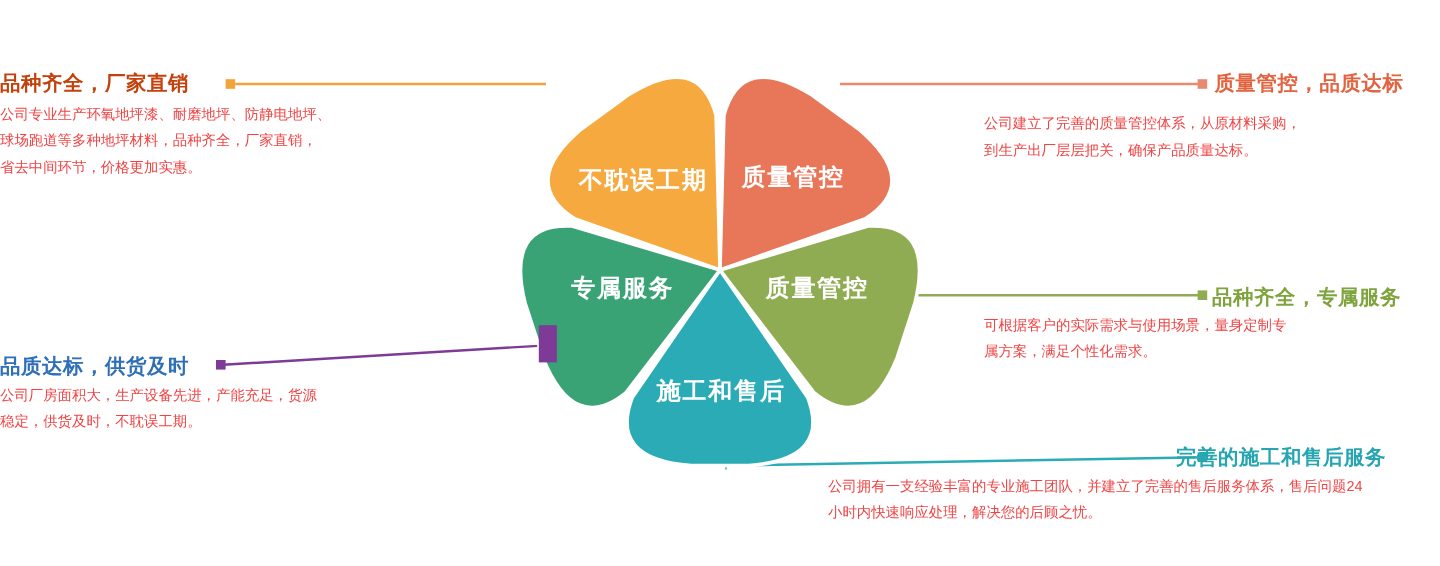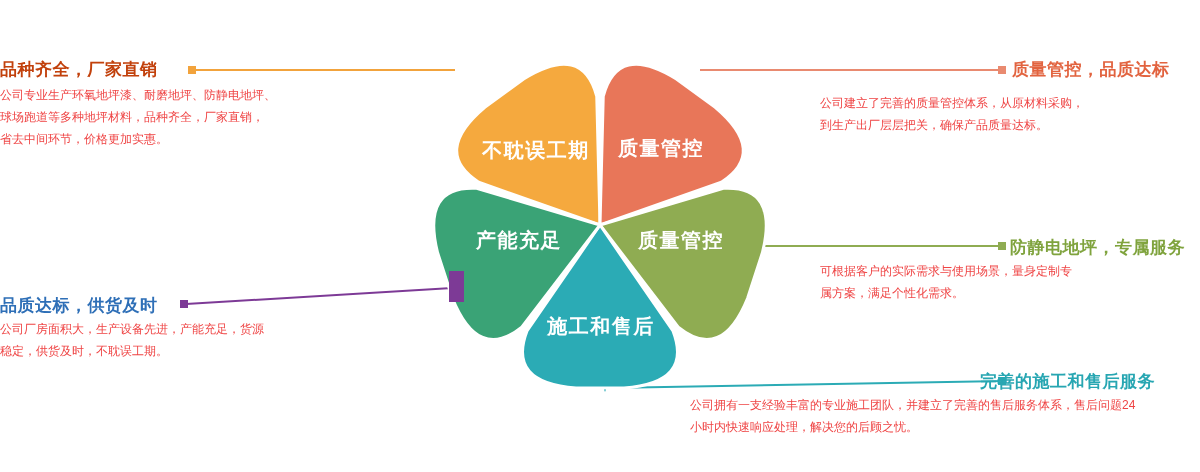--- a/index.html
+++ b/index.html
@@ -65,32 +65,32 @@
     <path d="M 0 0 L -73 -106 Q -93 -158 -24 -163 L 24 -163 Q 93 -158 73 -106 Z" transform="translate(600,225) rotate(-108)" style="fill: rgb(58, 163, 118);"></path>
   </g>
 
   <rect x="449" y="271" width="15" height="31" style="fill: rgb(125, 58, 150);"></rect>
 </svg>
 
 <div class="petal-label" style="left:536px; top:150px">不耽误工期</div>
 <div class="petal-label" style="left:661px; top:148px">质量管控</div>
 <div class="petal-label" style="left:681px; top:240px">质量管控</div>
 <div class="petal-label" style="left:601px; top:326px">施工和售后</div>
-<div class="petal-label" style="left:519px; top:240px">产能充足</div>
+<div class="petal-label" style="left:519px; top:240px">专属服务</div>
 
 <div class="callout-title" style="left: 0px; top: 58px; color: #c2410c;">品种齐全，厂家直销</div>
 <div class="callout-body" style="left:0; top:84px; width:370px">公司专业生产环氧地坪漆、耐磨地坪、防静电地坪、
 球场跑道等多种地坪材料，品种齐全，厂家直销，
 省去中间环节，价格更加实惠。</div>
 
 <div class="callout-title" style="left: 1012px; top: 58px; color: rgb(226, 99, 63); font-family: Liberation Mono, monospace;">质量管控，品质达标</div>
 <div class="callout-body" style="left:820px; top:92px; width:390px">公司建立了完善的质量管控体系，从原材料采购，
 到生产出厂层层把关，确保产品质量达标。</div>
 
-<div class="callout-title" style="left: 1010px; top: 236px; color: rgb(127, 163, 61);">防静电地坪，专属服务</div>
+<div class="callout-title" style="left: 1010px; top: 236px; color: rgb(127, 163, 61);">品种齐全，专属服务</div>
 <div class="callout-body" style="left:820px; top:260px; width:390px">可根据客户的实际需求与使用场景，量身定制专
 属方案，满足个性化需求。</div>
 
 <div class="callout-title" style="left: 0px; top: 294px; color: rgb(46, 111, 183);">品质达标，供货及时</div>
 <div class="callout-body" style="left:0; top:318px; width:400px">公司厂房面积大，生产设备先进，产能充足，货源
 稳定，供货及时，不耽误工期。</div>
 
 <div class="callout-title" style="left: 980px; top: 370px; color: rgb(39, 166, 178);">完善的施工和售后服务</div>
 <div class="callout-body" style="left:690px; top:394px; width:560px">公司拥有一支经验丰富的专业施工团队，并建立了完善的售后服务体系，售后问题24
 小时内快速响应处理，解决您的后顾之忧。</div>

